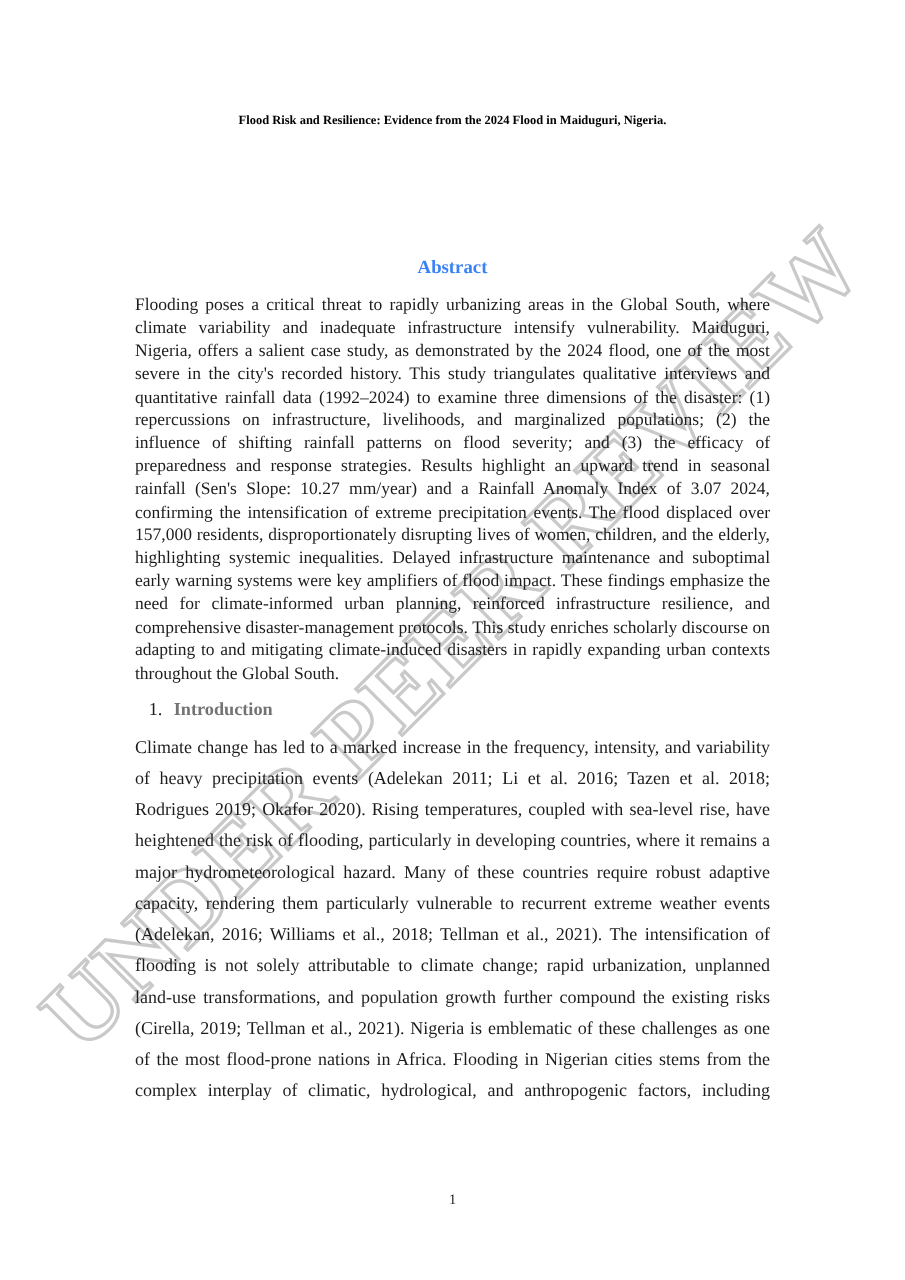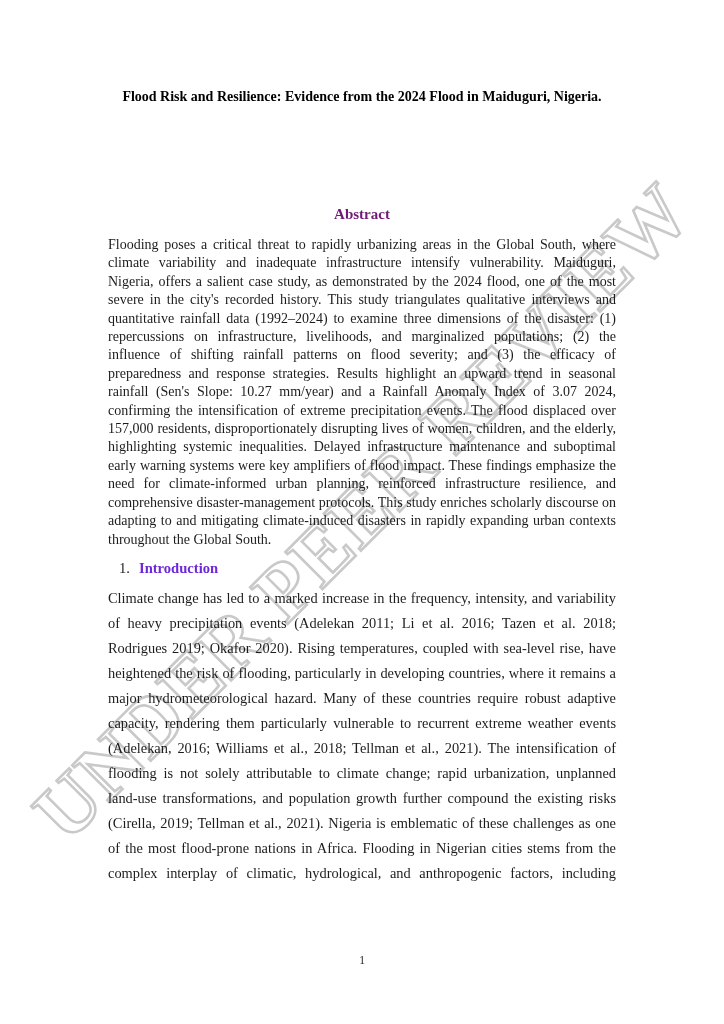--- a/index.html
+++ b/index.html
@@ -36,34 +36,34 @@
   @supports not (-webkit-text-stroke: 1px black) {
     .watermark { color: #d6d6d6; }
   }
   .content {
     position: relative;
     z-index: 1;
     padding: 88px 108px 0 108px;
   }
   .title {
     margin: 0;
-    font-size: 14px;
+    font-size: 10px;
     font-weight: bold;
     line-height: 18px;
     text-align: center;
     white-space: nowrap;
     color: #000000;
   }
   .abstract-heading {
     margin: 99px 0 0 0;
     font-size: 15px;
     font-weight: bold;
     line-height: 18px;
     text-align: center;
-    color: #701a75;
+    color: #3b82f6;
   }
   .abstract-body {
     margin: 13px 0 0 0;
     font-size: 14px;
     line-height: 18.4px;
     text-align: justify;
     hyphens: none;
   }
   .keywords {
     margin: 6px 0 0 0;
@@ -71,21 +71,21 @@
     line-height: 19px;
     text-align: justify;
   }
   .kw-label { font-weight: bold; }
   .section-heading {
     margin: 10px 0 0 11px;
     font-size: 14.6px;
     line-height: 18px;
   }
   .sec-num { margin-right: 9px; }
-  .sec-title { font-weight: bold; color: #6d28d9; }
+  .sec-title { font-weight: bold; color: #737373; }
   .intro-body {
     margin: 9px 0 0 0;
     font-size: 14.4px;
     line-height: 25px;
     text-align: justify;
     text-align-last: justify;
     hyphens: none;
   }
   .page-number {
     position: absolute;

